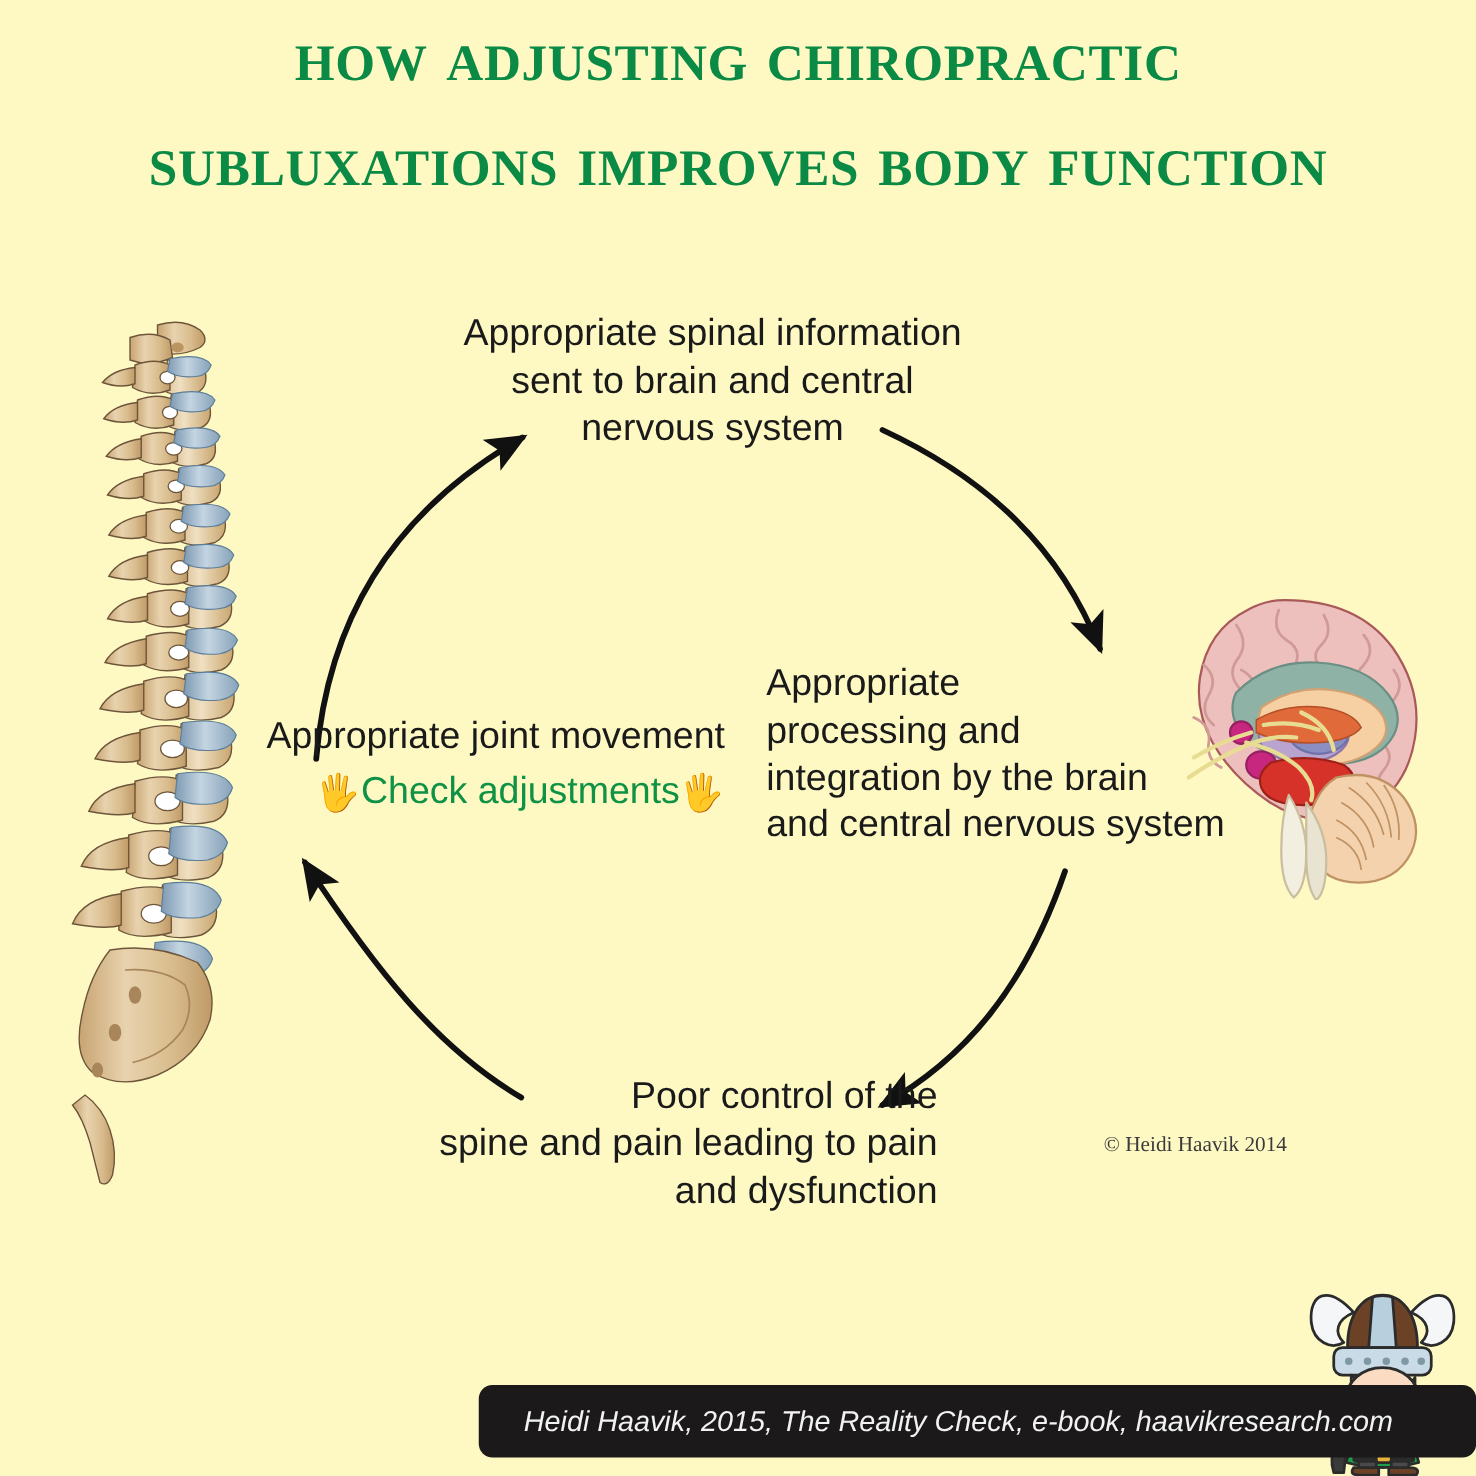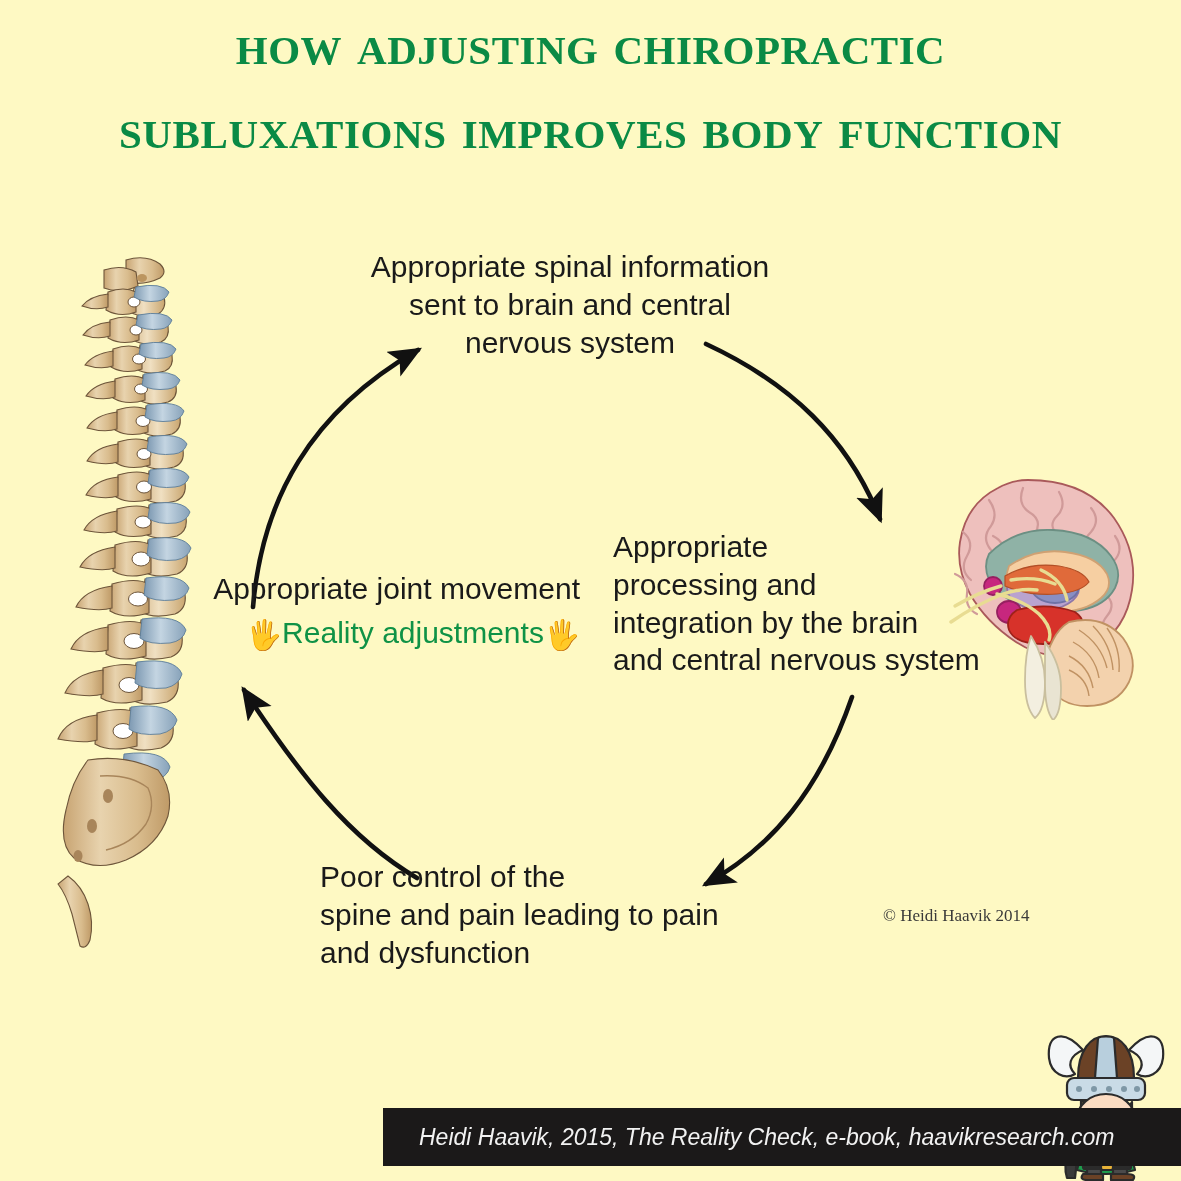--- a/index.html
+++ b/index.html
@@ -70,21 +70,21 @@
   #text-right {
     left: 613px;
     top: 528px;
     width: 400px;
     text-align: left;
   }
   #text-bottom {
     left: 320px;
     top: 858px;
     width: 430px;
-    text-align: left;
+    text-align: right;
   }
 
   
   #copyright {
     position: absolute;
     left: 883px;
     top: 906px;
     color: #3a3a3a;
     font-size: 17px;
     font-family: Liberation Serif, serif;
@@ -92,20 +92,21 @@
   }
 
   
   #caption-bar {
     position: absolute;
     left: 383px;
     top: 1108px;
     width: 798px;
     height: 58px;
     background: #1b1919;
+    border-radius: 11px;
   }
   #caption-bar .cap-text {
     position: absolute;
     left: 36px;
     top: 0;
     height: 58px;
     line-height: 58px;
     color: #f2f2f2;
     font-size: 23px;
     font-style: italic;
@@ -354,21 +355,21 @@
   </div>
 
   <div class="cycle-text" id="text-bottom">
     <span>Poor control of the</span><br>
     <span>spine and pain leading to pain</span><br>
     <span>and dysfunction</span>
   </div>
 
   <div class="cycle-text" id="text-left">
     <span>Appropriate joint movement</span>
-    <span class="green"><span class="hand">🖐</span><span>Reality adjustments</span><span class="hand">🖐</span></span>
+    <span class="green"><span class="hand">🖐</span><span>Check adjustments</span><span class="hand">🖐</span></span>
   </div>
 
   <div id="copyright">© Heidi Haavik 2014</div>
 
   <div id="mascot-wrap">
     <svg viewBox="0 0 130 159" width="130" height="159" xmlns="http://www.w3.org/2000/svg">
       <g stroke="#2b2b2b" stroke-width="2.2" stroke-linejoin="round" stroke-linecap="round">
 
         <path d="M40 28 C 20 6, 4 12, 6 36 C 8 52, 22 58, 32 52 C 24 44, 26 34, 40 28 z" fill="#f4f6f7"></path>
         <path d="M86 28 C 106 6, 122 12, 120 36 C 118 52, 104 58, 94 52 C 102 44, 100 34, 86 28 z" fill="#f4f6f7"></path>

